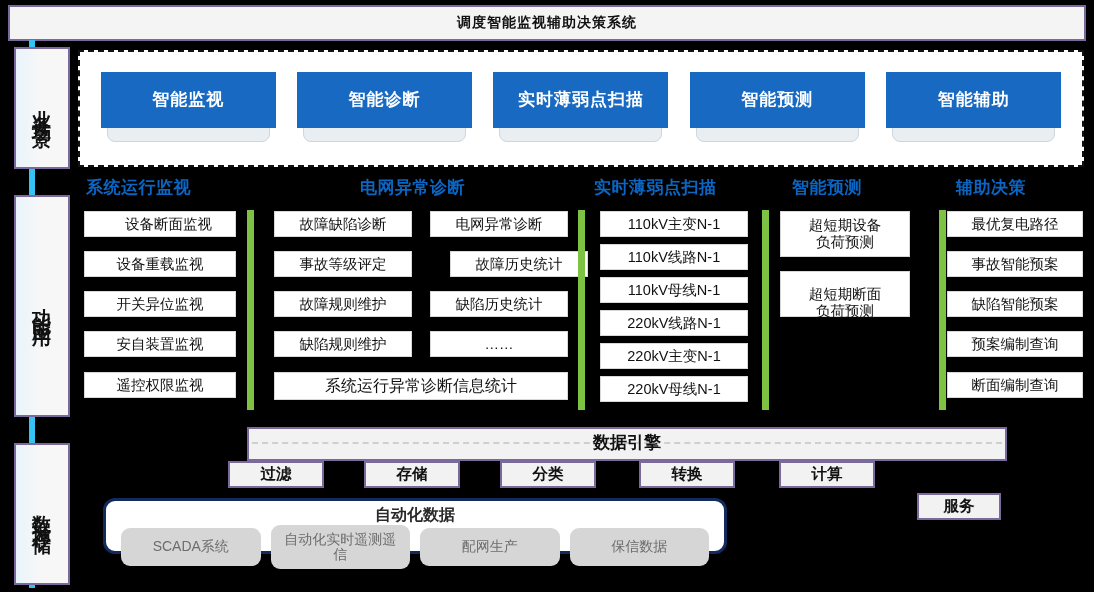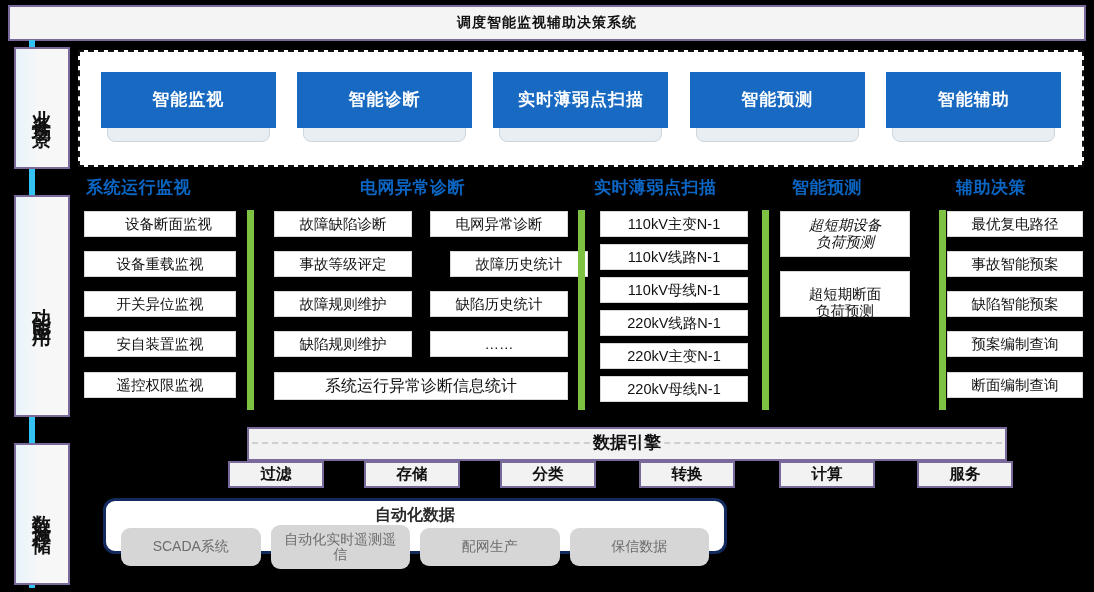--- a/index.html
+++ b/index.html
@@ -203,21 +203,21 @@
     <div class="cell" style="left:522px; top:68px;  width:148px; height:26px;">110kV线路N-1</div>
     <div class="cell" style="left:522px; top:101px; width:148px; height:26px;">110kV母线N-1</div>
     <div class="cell" style="left:522px; top:134px; width:148px; height:26px;">220kV线路N-1</div>
     <div class="cell" style="left:522px; top:167px; width:148px; height:26px;">220kV主变N-1</div>
     <div class="cell" style="left:522px; top:200px; width:148px; height:26px;">220kV母线N-1</div>
 
     <div class="green-bar" style="left:684px; top:34px; height:200px;"></div>
 
     <div class="col-head" style="left:714px; top:0;">智能预测</div>
     <div class="cell two-line" style="left:702px; top:35px;  width:130px; height:46px;">
-        <span style="white-space:pre-line;font-style:italic;">超短期设备
+        <span style="white-space:pre-line;">超短期设备
 负荷预测</span>
       </div>
     <div class="cell two-line" style="left:702px; top:95px;  width:130px; height:46px;">
         <span style="white-space:pre-line;margin-top:18px;">超短期断面
 负荷预测</span>
       </div>
 
     <div class="green-bar" style="left:861px; top:34px; height:200px;"></div>
 
     <div class="col-head" style="left:878px; top:0;">辅助决策</div>
@@ -230,21 +230,21 @@
 
   <div class="engine-box"></div>
   <div class="engine-dash"></div>
   <div class="engine-title">数据引擎</div>
 
   <div class="engine-chip" style="left:228px; width:96px;">过滤</div>
   <div class="engine-chip" style="left:364px; width:96px;">存储</div>
   <div class="engine-chip" style="left:500px; width:96px;">分类</div>
   <div class="engine-chip" style="left:639px; width:96px;">转换</div>
   <div class="engine-chip" style="left:779px; width:96px;">计算</div>
-  <div class="engine-chip" style="left:917px; width:96px;">服务</div>
+  <div class="engine-chip" style="left:917px; width:84px;margin-top:32px;">服务</div>
 
   <div class="store-box" style="left:103px; top:498px; width:624px; height:56px;">
     <div class="store-title">自动化数据</div>
     <div class="store-chips">
       <div class="store-chip">SCADA系统</div>
       <div class="store-chip tall">自动化实时遥测遥信</div>
       <div class="store-chip">配网生产</div>
       <div class="store-chip">保信数据</div>
     </div>
   </div>

